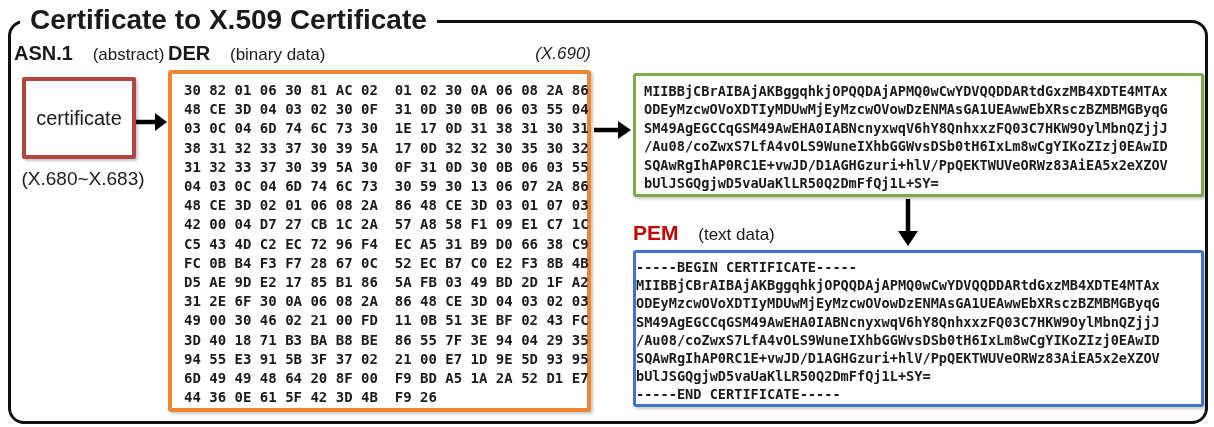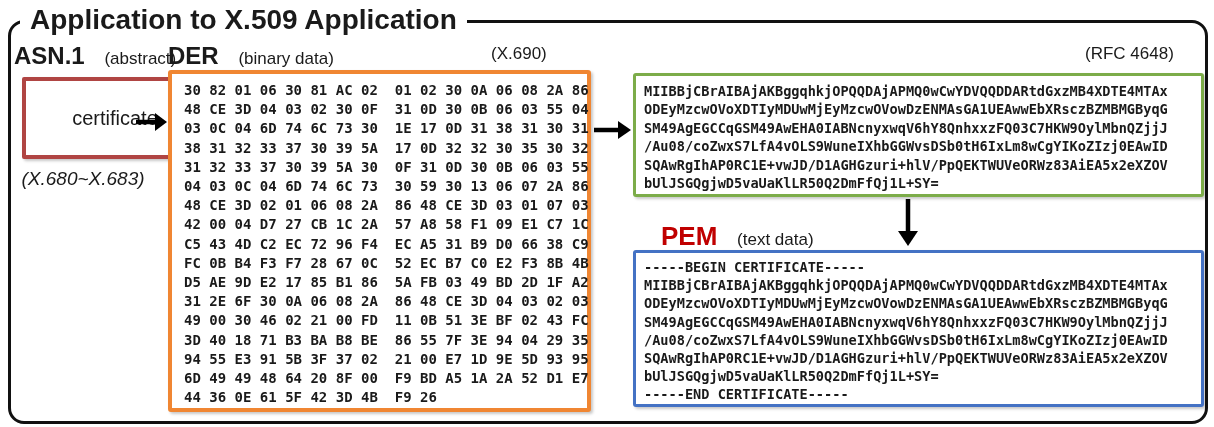--- a/index.html
+++ b/index.html
@@ -3,53 +3,53 @@
 <meta charset="utf-8">
 <style>
   html,body{margin:0;padding:0;background:#fff;}
   .canvas{position:relative;width:1214px;height:427px;background:#fff;overflow:hidden;
           font-family:"Liberation Sans",sans-serif;color:#1a1a1a;}
   .abs{position:absolute;}
   .outer-frame{left:8px;top:20px;width:1194px;height:398px;border:3.5px solid #111;border-radius:16px;}
   .title{left:20px;top:0px;background:#fff;padding:0 10px;font-size:28px;font-weight:bold;
          line-height:40px;white-space:nowrap;}
   .sec-head{top:42px;font-size:17px;white-space:nowrap;}
-  .sec-head .hb{font-weight:bold;font-size:24px;}
+  .sec-head .hb{font-weight:bold;font-size:20px;}
   .sec-head .hn{font-size:17px;margin-left:15px;}
-  .sec-ref{top:44px;font-size:17px;text-align:left;white-space:nowrap;}
+  .sec-ref{top:44px;font-size:17px;text-align:right;white-space:nowrap;font-style:italic;}
   .asn1-head{left:14px;}
   .der-head{left:168px;text-align:right;}
   .der-ref{left:491px;width:100px;}
   .b64-head{left:633px;}
   .b64-ref{left:1085px;width:120px;}
   .pem-head{top:221px;left:633px;}
-  .pem-head .hb{color:#c00000;font-size:26px;margin-left:28px;}
+  .pem-head .hb{color:#c00000;font-size:21px;}
   .pem-ref{top:223px;left:1085px;width:120px;}
   .cert-box{left:22px;top:77px;width:106px;height:74px;border:4px solid #b04543;border-radius:2px;
             background:#fff;display:flex;flex-direction:column;align-items:center;justify-content:center;
-            font-size:20px;line-height:25px;box-shadow:2px 2px 3px rgba(0,0,0,0.22);padding-left:36px;}
-  .asn1-std{left:5px;top:168px;width:156px;text-align:center;font-size:19px;font-style:italic;}
+            font-size:20px;line-height:25px;box-shadow:2px 2px 3px rgba(0,0,0,0.22);}
+  .asn1-std{left:5px;top:168px;width:156px;text-align:center;font-size:19px;}
   .databox{background:#fff;box-shadow:2px 2px 3px rgba(0,0,0,0.22);border-radius:3px;}
   .der-box{left:168px;top:70px;width:415px;height:334px;border:4px solid #f08632;}
   .b64-box{left:633px;top:73px;width:565px;height:118px;border:3.5px solid #7cac49;}
   .pem-box{left:633px;top:250px;width:565px;height:151px;border:3.5px solid #4472c4;}
   pre.mono{margin:0;font-family:"DejaVu Sans Mono","Liberation Mono",monospace;
            font-weight:bold;white-space:pre;}
   .der-box pre.mono{padding:7px 0 0 12px;font-size:14px;line-height:19.2px;}
   .b64-box pre.mono{padding:6px 0 0 8px;font-size:13.6px;line-height:18.4px;}
-  .pem-box pre.mono{padding:5px 0 0 8px;font-size:13.6px;line-height:18.2px;}
+  .pem-box pre.mono{padding:5px 0 0 0;font-size:13.6px;line-height:18.2px;}
   svg.arrow{overflow:visible;}
 </style>
 </head>
 <body>
 
 <div class="canvas">
 
   <div class="abs outer-frame"></div>
-  <div class="abs title">Application to X.509 Application</div>
+  <div class="abs title">Certificate to X.509 Certificate</div>
 
   <div class="abs sec-head asn1-head">
     <span class="hb">ASN.1</span>
     <span class="hn">(abstract)</span>
   </div>
   <div class="abs cert-box">
     <div>certificate</div>
   </div>
   <div class="abs asn1-std">(X.680~X.683)</div>
 
@@ -81,21 +81,20 @@
 94 55 E3 91 5B 3F 37 02  21 00 E7 1D 9E 5D 93 95
 6D 49 49 48 64 20 8F 00  F9 BD A5 1A 2A 52 D1 E7
 44 36 0E 61 5F 42 3D 4B  F9 26</pre>
   </div>
 
   <svg class="abs arrow" style="left:594px;top:118px;" width="38" height="24">
     <line x1="0" y1="12" x2="25" y2="12" stroke="#000" stroke-width="4.5"></line>
     <polygon points="24,3 24,21 37,12" fill="#000"></polygon>
   </svg>
 
-  <div class="abs sec-ref b64-ref">(RFC 4648)</div>
   <div class="abs databox b64-box">
     <pre class="mono">MIIBBjCBrAIBAjAKBggqhkjOPQQDAjAPMQ0wCwYDVQQDDARtdGxzMB4XDTE4MTAx
 ODEyMzcwOVoXDTIyMDUwMjEyMzcwOVowDzENMAsGA1UEAwwEbXRsczBZMBMGByqG
 SM49AgEGCCqGSM49AwEHA0IABNcnyxwqV6hY8QnhxxzFQ03C7HKW9OylMbnQZjjJ
 /Au08/coZwxS7LfA4vOLS9WuneIXhbGGWvsDSb0tH6IxLm8wCgYIKoZIzj0EAwID
 SQAwRgIhAP0RC1E+vwJD/D1AGHGzuri+hlV/PpQEKTWUVeORWz83AiEA5x2eXZOV
 bUlJSGQgjwD5vaUaKlLR50Q2DmFfQj1L+SY=</pre>
   </div>
 
   <svg class="abs arrow" style="left:893px;top:199px;" width="30" height="50">

